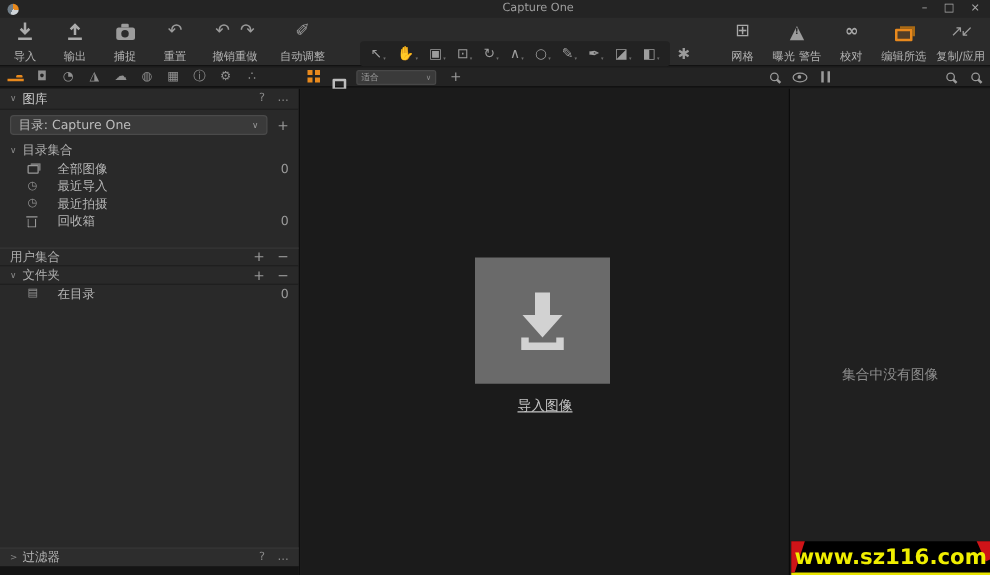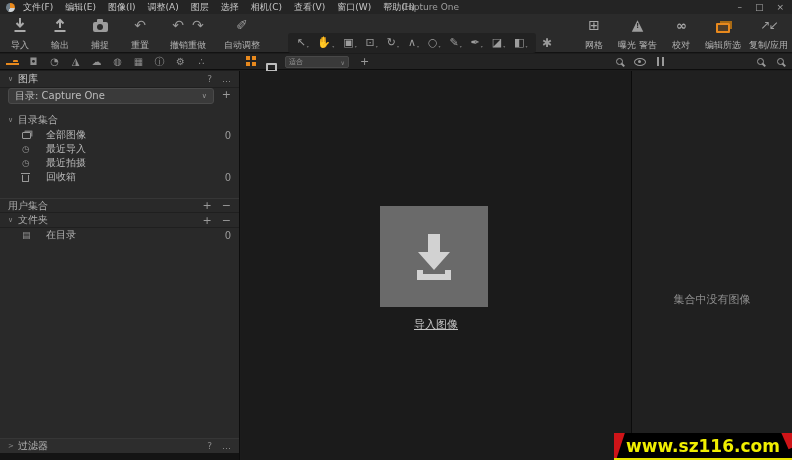--- a/index.html
+++ b/index.html
@@ -75,21 +75,21 @@
   .ieye::after { content:""; position:absolute; left:3px; top:1.5px; width:3px; height:3px; background:#9a9a9a; border-radius:50%; }
   .ibars { width:7px; height:9px; border-left:2px solid #9a9a9a; border-right:2px solid #9a9a9a; display:inline-block; }
 
   
   .sidebar { position:absolute; top:71px; left:0; width:240px; bottom:0; background:#292929;
              border-right:1px solid #0d0d0d; font-size:10px; color:#b5b5b5; }
   .row { display:flex; align-items:center; height:15px; padding:0 8px; }
   .chev { color:#8a8a8a; font-size:7px; width:10px; }
   .sb-header { height:17px; border-bottom:1px solid #1f1f1f; color:#cfcfcf; }
   .hbtn { color:#8a8a8a; font-size:9px; margin-left:10px; }
-  .sb-selectrow { height:24px; padding:0 8px; display:flex; gap:8px; }
+  .sb-selectrow { height:24px; padding:0 8px; display:flex; align-items:center; gap:8px; }
   .sb-select { flex:1; height:16px; background:#3a3a3a; border:1px solid #4a4a4a; border-radius:3px;
                display:flex; align-items:center; padding:0 6px; color:#bcbcbc; }
   .sb-select .car { margin-left:auto; font-size:7px; color:#999; }
   .plusbtn,.minusbtn { color:#9a9a9a; font-size:11px; }
   .sec-h { color:#b0b0b0; height:16px; }
   .item { padding-left:22px; gap:12px; height:14px; }
   .iico { width:12px; color:#8f8f8f; font-size:9px; display:flex; align-items:center; }
   .istack-g { width:9px; height:7px; border:1px solid #999; border-radius:1px; box-shadow:2px -2px 0 -0.5px #777; }
   .itrash { width:7px; height:7px; border:1px solid #999; border-top:none; border-radius:0 0 1px 1px; position:relative; margin-top:2px; }
   .itrash::before { content:""; position:absolute; top:-2px; left:-2px; right:-2px; height:1px; background:#999; }
@@ -104,48 +104,36 @@
   .viewer { position:absolute; top:71px; left:241px; width:390px; bottom:0; background:#1b1b1b; }
   .imp-tile { position:absolute; left:139px; top:135px; width:108px; height:101px; background:#6a6a6a; }
   .imp-tile svg { position:absolute; left:50%; top:50%; transform:translate(-50%,-50%); }
   .imp-label { position:absolute; left:0; top:246px; width:100%; text-align:center; font-size:11px; color:#c4c4c4;text-decoration:underline; }
 
   
   .browser { position:absolute; top:71px; left:631px; right:0; bottom:0; background:#202020; border-left:1px solid #0b0b0b; }
   .empty-msg { position:absolute; left:0; top:178px; width:100%; text-align:center; font-size:11px; color:#8d8d8d;margin-top:43px; }
 
   
-  .watermark { position:absolute; right:0; bottom:0; width:178px; height:27px; background:#000;
+  .watermark { position:absolute; right:0; bottom:0; width:159px; height:27px; background:#000;
                display:flex; align-items:center; justify-content:center; overflow:hidden;
                border-bottom:2px solid #e8e400; }
   .watermark::before { content:""; position:absolute; left:-6px; top:-4px; width:12px; height:36px;
                        background:#cf1418; transform:rotate(18deg); }
   .watermark::after { content:""; position:absolute; right:-7px; top:-10px; width:16px; height:24px;
                       background:#cf1418; transform:rotate(-24deg); }
   .wm-text { position:relative; z-index:2; color:#f0ee00; font-size:17px; font-weight:bold; letter-spacing:0; }
 </style>
 </head>
 <body>
 
 <div class="app">
 
   <div class="titlebar">
     <span class="logo"></span>
-    <div class="menus">
-      <span class="menu">文件(F)</span>
-      <span class="menu">编辑(E)</span>
-      <span class="menu">图像(I)</span>
-      <span class="menu">调整(A)</span>
-      <span class="menu">图层</span>
-      <span class="menu">选择</span>
-      <span class="menu">相机(C)</span>
-      <span class="menu">查看(V)</span>
-      <span class="menu">窗口(W)</span>
-      <span class="menu">帮助(H)</span>
-    </div>
     <span class="tb-title">Capture One</span>
     <div class="win-controls">
       <span>–</span>
       <span>□</span>
       <span>×</span>
     </div>
   </div>
 
   <div class="toolbar">
     <div class="tg-left">

